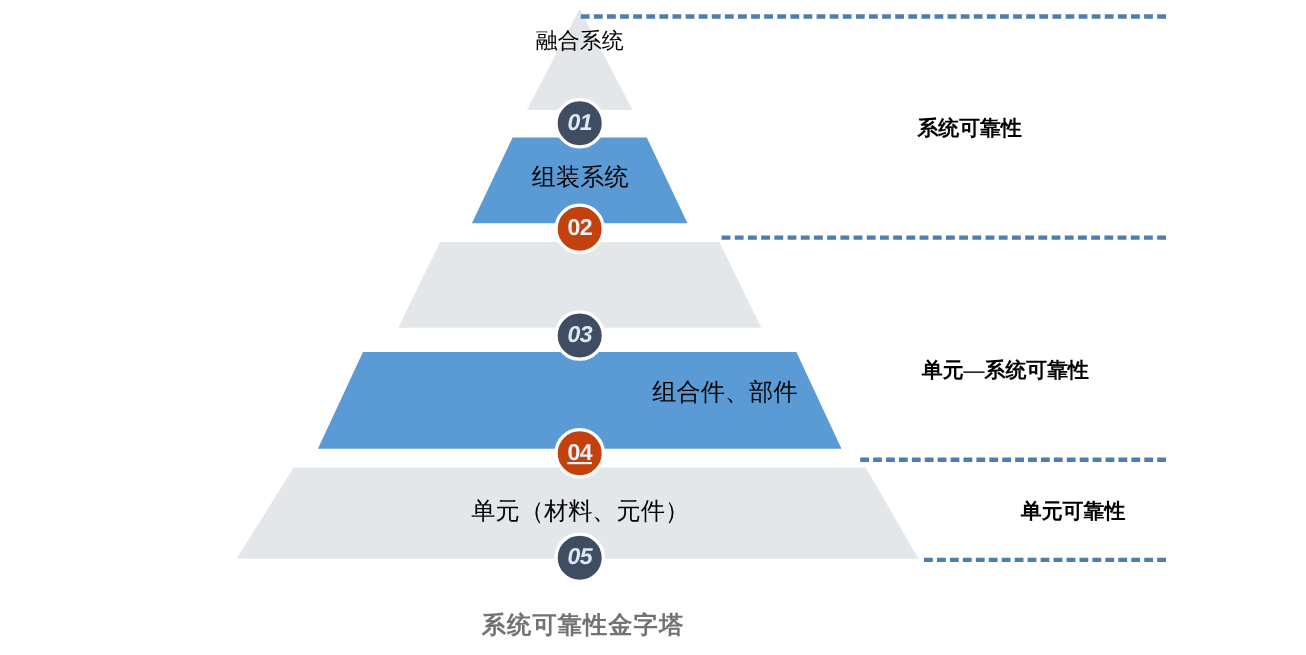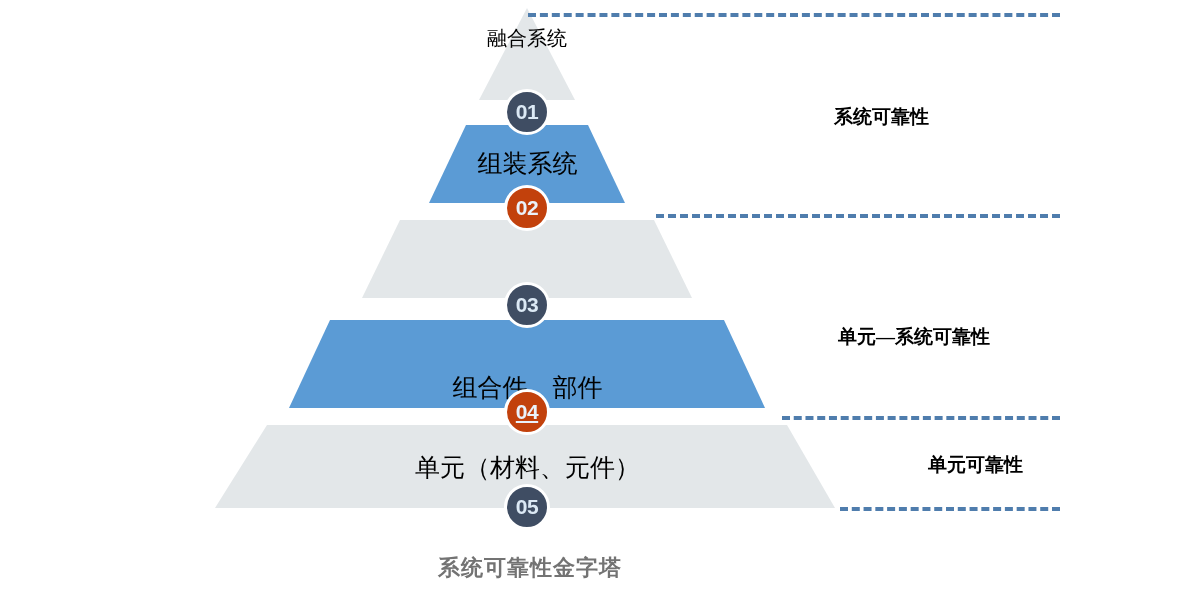--- a/index.html
+++ b/index.html
@@ -30,50 +30,50 @@
     top: 0;
     width: 1187px;
     height: 595px;
   }
 
   
   .level-label {
     position: absolute;
     text-align: center;
     color: #000000;
-    font-size: 25px;
+    font-size: 22px;
     line-height: 1.22;
     font-family: "Liberation Sans", "DejaVu Sans", sans-serif;
     white-space: pre-line;
     pointer-events: none;
   }
 
   .lvl1-label { left: 447px; top: 26px;  width: 160px; font-size: 20px; }
   .lvl2-label { left: 400px; top: 148px; width: 255px; }
   .lvl3-label { left: 370px; top: 245px; width: 315px; letter-spacing: 1px; }
-  .lvl4-label { left: 330px; top: 372px; width: 395px; }
+  .lvl4-label { left: 330px; top: 344px; width: 395px; text-align: right; }
   .lvl5-label { left: 280px; top: 452px; width: 495px; }
 
   
   .badge {
     position: absolute;
     width: 46px;
     height: 46px;
     border-radius: 50%;
     border: 3px solid #ffffff;
     box-sizing: border-box;
     display: flex;
     align-items: center;
     justify-content: center;
     font-size: 21px;
     font-weight: bold;
     font-family: "Liberation Sans", "DejaVu Sans", sans-serif;
     letter-spacing: -0.5px;
   }
-  .badge-dark { background: #3F4D63; color: #DCE9F5; }
+  .badge-dark { background: #3F4D63; color: #DCE9F5; font-style: italic; }
   .badge-blue { background: #c2410c; color: #EAF2FB; }
 
   .badge-01 { left: 504px; top: 89px; }
   .badge-02 { left: 504px; top: 185px; }
   .badge-03 { left: 504px; top: 282px; }
   .badge-04 { left: 504px; top: 389px; text-decoration: underline; }
   .badge-05 { left: 504px; top: 484px; }
 
   
   .side-label {

